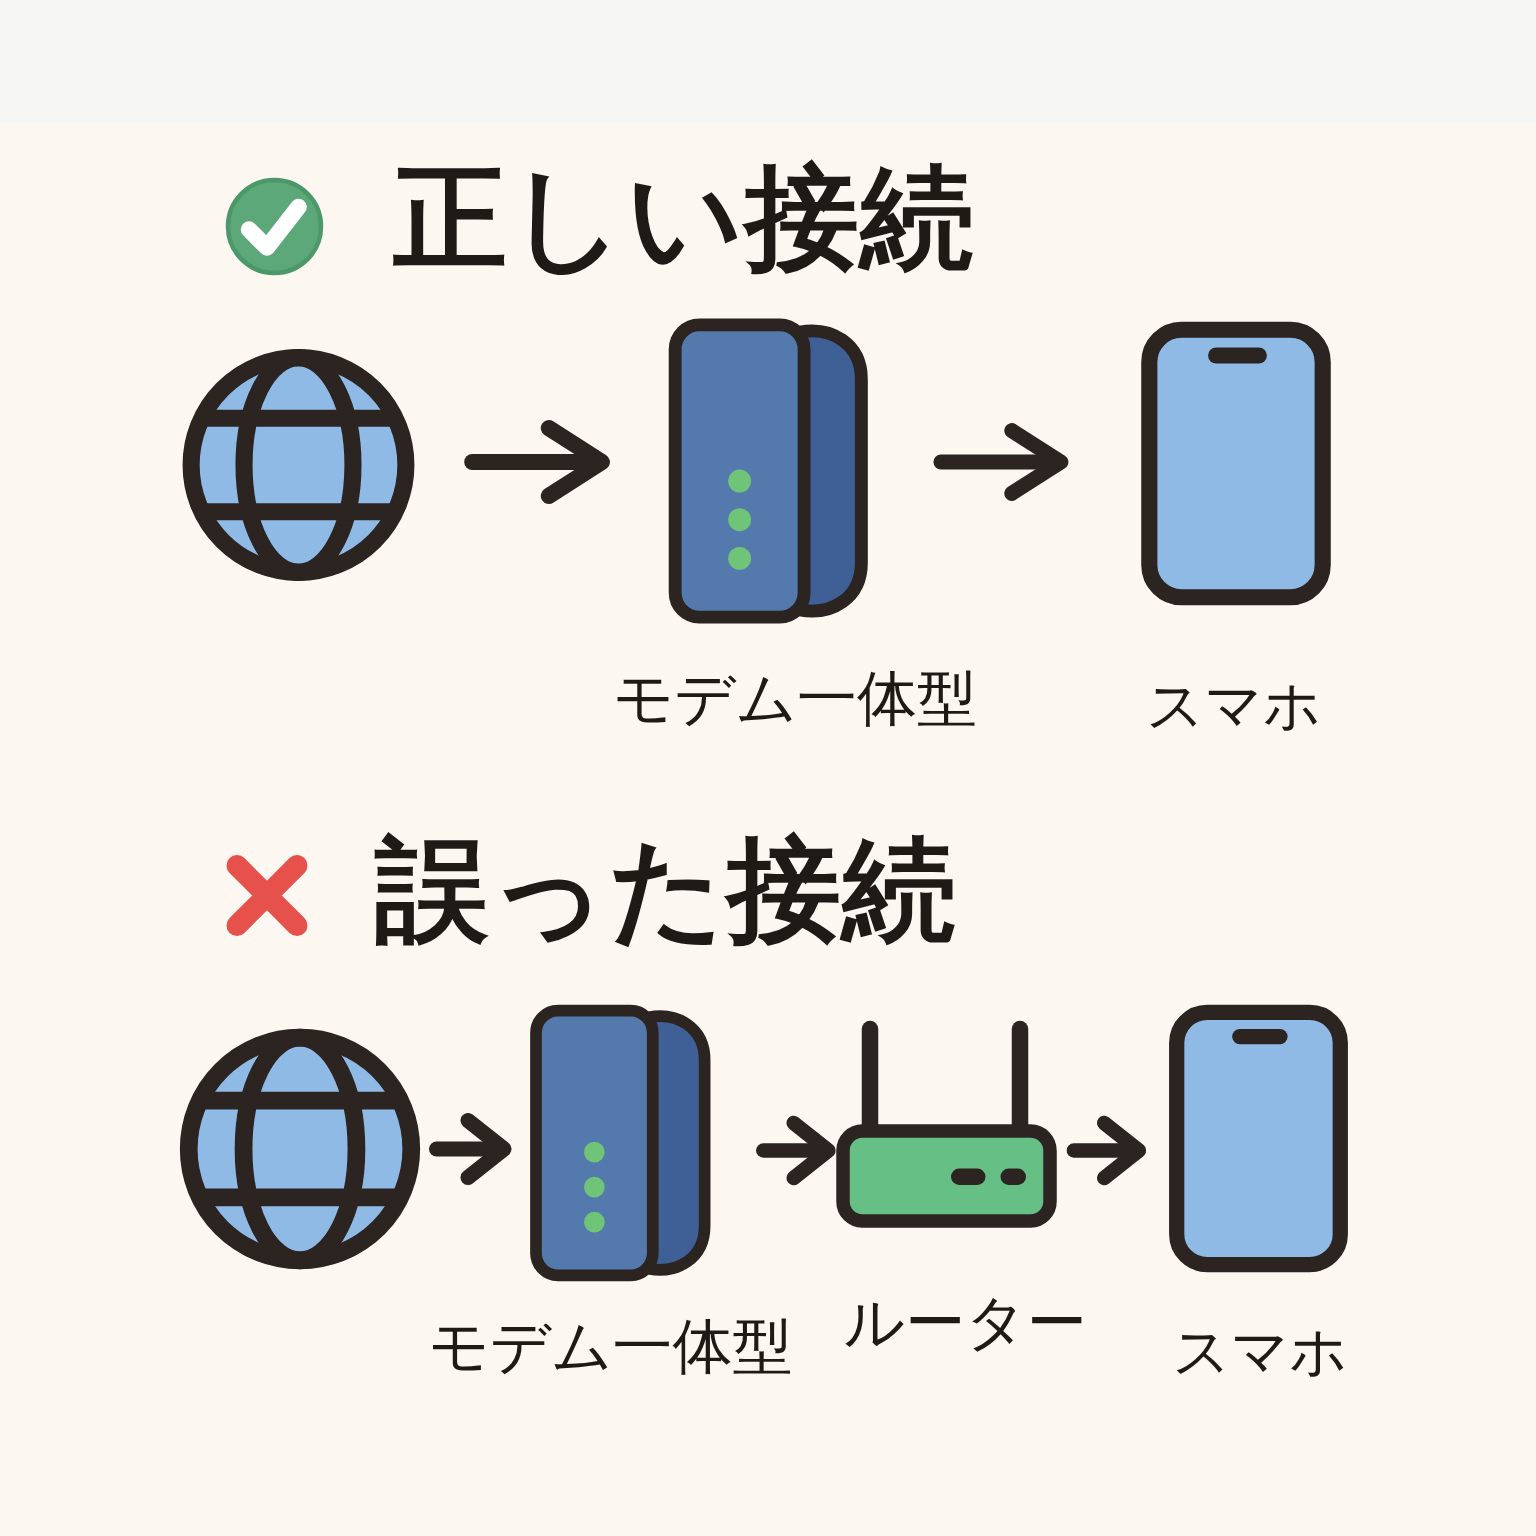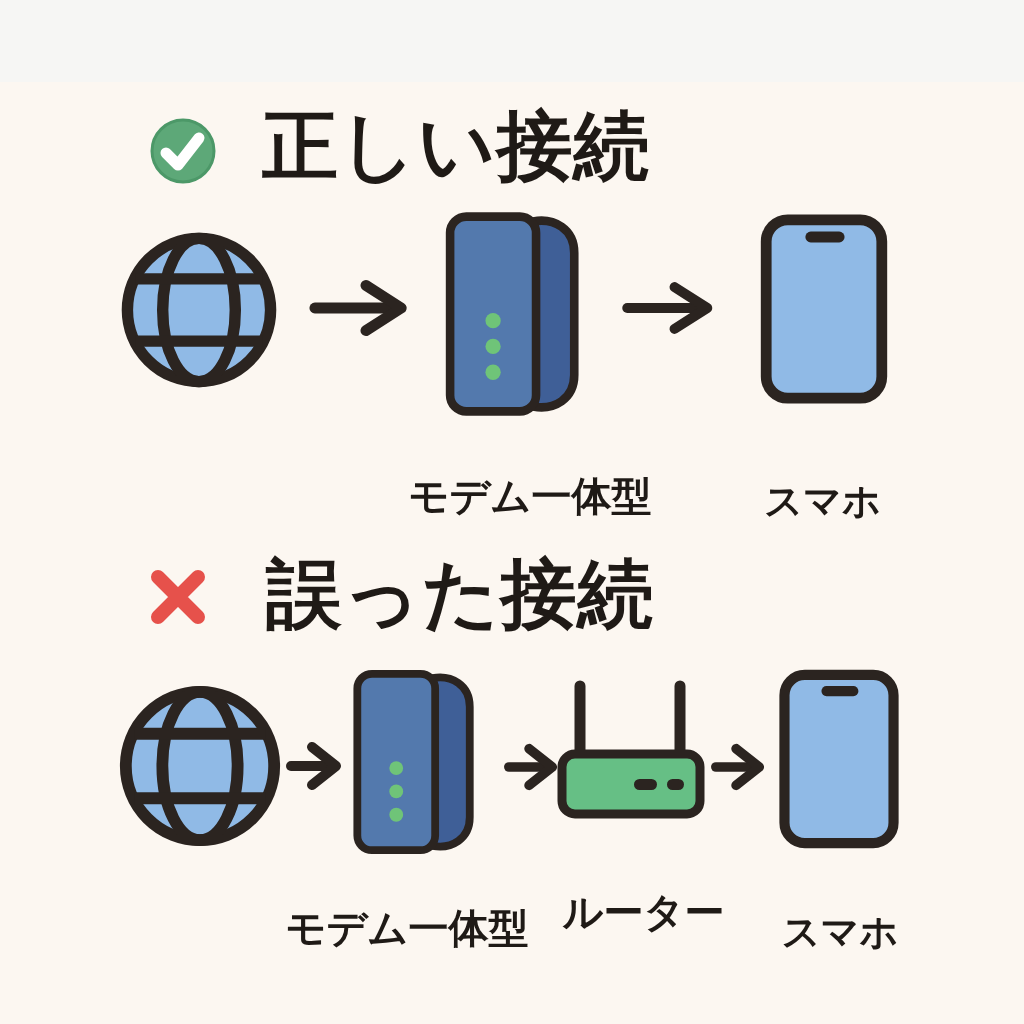--- a/index.html
+++ b/index.html
@@ -7,37 +7,37 @@
     --device-blue-light:#90bae6; --modem-front-blue:#5379ad; --modem-side-blue:#3f5f97;
     --led-green:#6fc478; --router-green:#66bf85; --check-green:#5da878;
     --check-ring-green:#4c9868; --cross-red:#e6514b;
   }
   *{margin:0;padding:0;box-sizing:border-box;}
   body{font-family:"Liberation Sans","DejaVu Sans",sans-serif;}
   .canvas{position:relative;width:1024px;height:1024px;background:var(--background);overflow:hidden;}
   .top-band{position:absolute;left:0;top:0;width:1024px;height:82px;background:var(--top-band);}
   .abs{position:absolute;}
   .title{font-weight:900;font-size:76px;line-height:1.1;color:var(--text);letter-spacing:1px;white-space:nowrap;}
-  .node-label{font-weight:700;color:var(--text);text-align:center;white-space:nowrap;margin-top:31px;}
+  .node-label{font-weight:400;color:var(--text);text-align:center;white-space:nowrap;}
   svg{display:block;overflow:visible;}
 
   
   .check-icon{left:149px;top:117px;width:68px;height:68px;}
   .title-correct{left:262px;top:104px;}
   .globe-1{left:116px;top:227px;width:166px;height:166px;}
   .arrow-1{left:307px;top:278px;width:108px;height:60px;}
   .modem-1{left:441px;top:208px;width:150px;height:212px;}
   .arrow-2{left:620px;top:278px;width:100px;height:60px;}
   .phone-1{left:757px;top:213px;width:134px;height:192px;}
   .label-modem-1{left:390px;top:438px;width:280px;font-size:40px;}
   .label-phone-1{left:745px;top:445px;width:155px;font-size:38px;}
 
   
   .x-icon{left:147px;top:566px;width:62px;height:62px;}
-  .title-wrong{left:266px;top:552px;}
+  .title-wrong{left:250px;top:552px;}
   .globe-2{left:114px;top:680px;width:172px;height:172px;}
   .arrow-b1{left:286px;top:738px;width:58px;height:56px;}
   .modem-2{left:343px;top:666px;width:148px;height:192px;}
   .arrow-b2{left:504px;top:740px;width:56px;height:54px;}
   .router-icon{left:556px;top:674px;width:150px;height:148px;}
   .arrow-b3{left:711px;top:740px;width:56px;height:54px;}
   .phone-2{left:778px;top:668px;width:122px;height:182px;}
   .label-modem-2{left:272px;top:870px;width:270px;font-size:40px;}
   .label-router{left:556px;top:854px;width:175px;font-size:40px;}
   .label-phone-2{left:770px;top:876px;width:140px;font-size:38px;}

